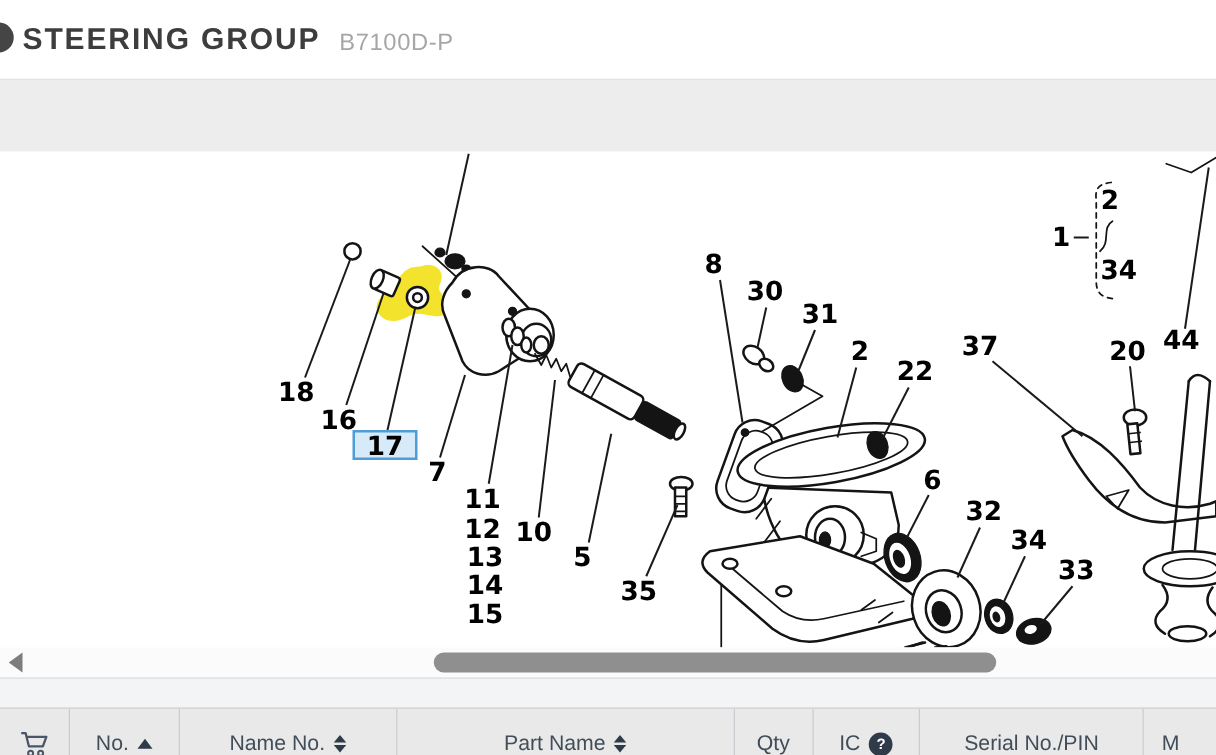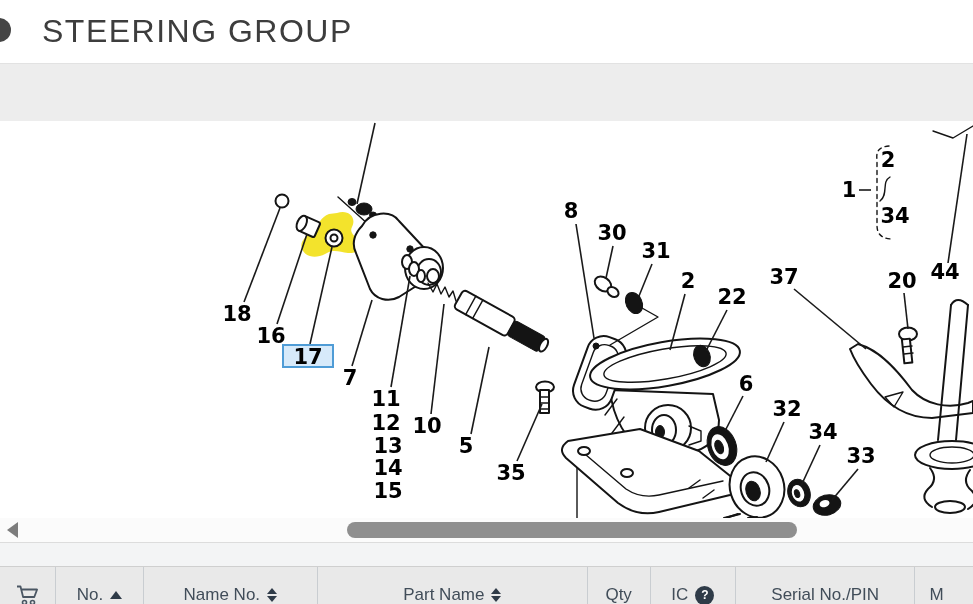--- a/index.html
+++ b/index.html
@@ -6,21 +6,21 @@
   body{
     width:973px;height:604px;overflow:hidden;position:relative;
     background:#ffffff;font-family:"Liberation Sans",sans-serif;
     -webkit-font-smoothing:antialiased;
   }
   
   .app-header{position:absolute;left:0;top:0;width:973px;height:63px;background:#fff;
     border-bottom:1px solid #e2e2e2;display:flex;align-items:center;}
   .back-circle{position:absolute;left:-13px;top:18px;width:24px;height:24px;border-radius:50%;
     background:#454545;}
-  .page-title{margin-left:42px;font-size:32px;color:#3d3d3d;letter-spacing:1.5px;font-weight:400;}
+  .page-title{margin-left:18px;font-size:24px;color:#3d3d3d;letter-spacing:1.5px;font-weight:700;}
   .page-model{margin-left:15px;font-size:19px;color:#a6a6a6;letter-spacing:.5px;padding-top:7px;}
   
   .toolbar{position:absolute;left:0;top:64px;width:973px;height:57px;background:#ededed;
     border-bottom:1px solid #d6d6d6;}
   .mag{position:absolute;top:76px;width:38px;height:38px;}
   .mag.minus{left:24px;} .mag.plus{left:248px;}
   .slider{position:absolute;left:75px;top:91px;width:164px;height:8px;background:#9b9b9b;border-radius:5px;}
   .slider .tick{position:absolute;top:2.5px;width:3px;height:3px;background:#f2f2f2;border-radius:1px;}
   .slider .handle{position:absolute;top:-10px;width:24px;height:24px;border-radius:50%;
     background:#fff;border:2px solid #8e8e8e;box-shadow:0 1px 2px rgba(0,0,0,.25);}
@@ -61,20 +61,21 @@
   .updown .u{border-bottom:6px solid #2f3b48;} .updown .d{border-top:6px solid #2f3b48;}
   .help-circle{width:19px;height:19px;border-radius:50%;background:#2f3b48;color:#fff;font-size:12px;
     font-weight:700;display:flex;align-items:center;justify-content:center;}
 </style>
 </head>
 <body>
 
 <div class="app-header">
   <div class="back-circle"></div>
   <div class="page-title">STEERING GROUP</div>
+  <div class="page-model">B7100D-P</div>
 </div>
 
 <div class="toolbar">
   <svg class="mag minus" viewBox="0 0 38 38">
     <circle cx="16" cy="15" r="11" stroke="#5a626c" stroke-width="2.6" fill="none"></circle>
     <line x1="10.5" y1="15" x2="21.5" y2="15" stroke="#5a626c" stroke-width="2.6"></line>
     <line x1="24.5" y1="23.5" x2="32" y2="31" stroke="#5a626c" stroke-width="3.2" stroke-linecap="round"></line>
   </svg>
   <div class="slider">
     <div id="ticks">

